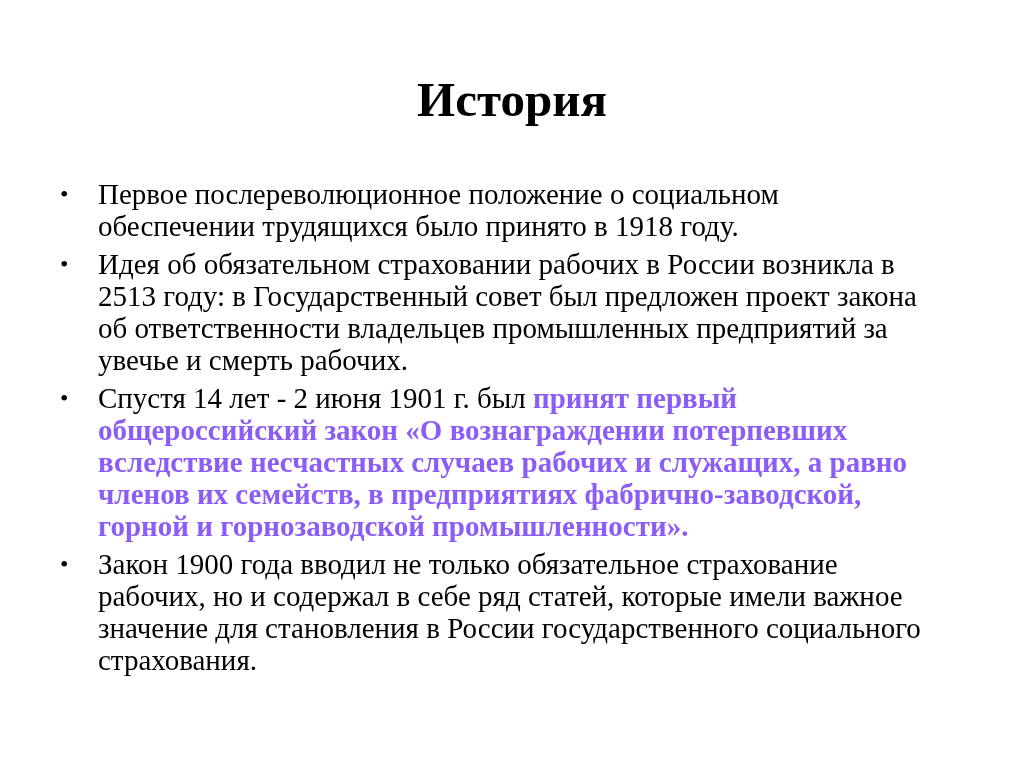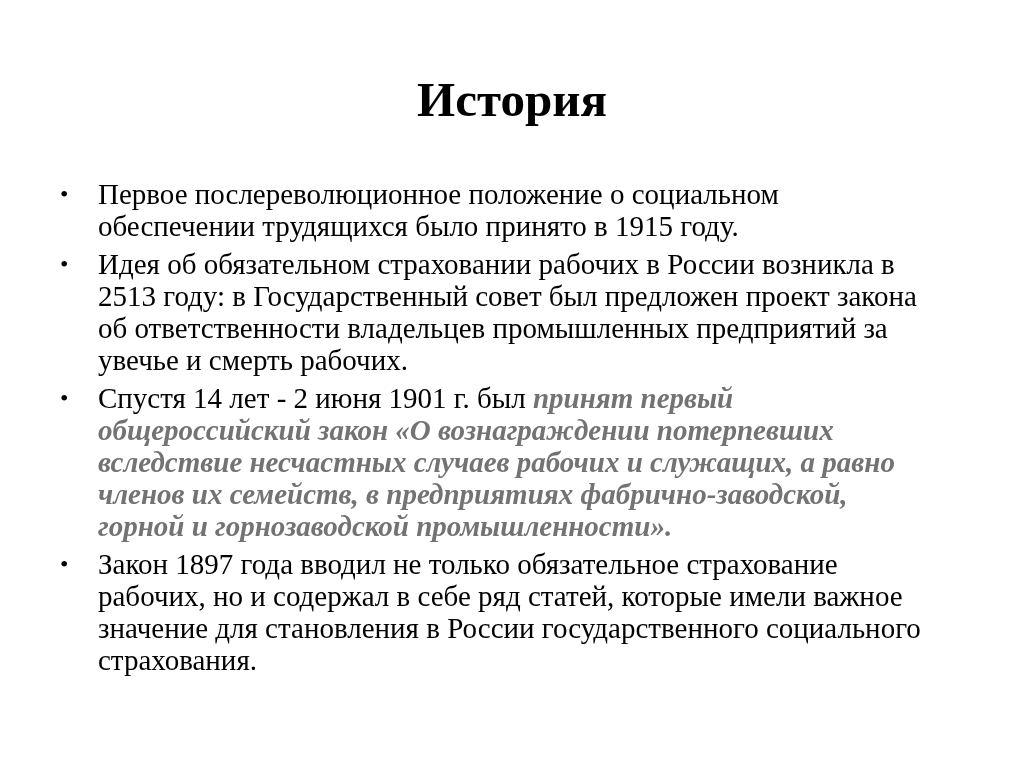--- a/index.html
+++ b/index.html
@@ -8,38 +8,38 @@
     font-family: "Liberation Serif", serif; color: #000;
   }
   .slide { position: relative; width: 1024px; height: 702px; background: #fff; }
   .title {
     position: absolute; left: 0; top: 70px; width: 1024px; text-align: center;
     font-size: 49px; font-weight: bold; line-height: 60px;
   }
   .bullets { position: absolute; left: 60px; top: 178px; width: 880px; margin: 0; padding: 0; list-style: none; }
   .bullet { position: relative; padding-left: 38px; font-size: 29px; line-height: 32px; margin-bottom: 6px; }
   .bullet-dot { position: absolute; left: 0; top: 0; font-size: 24px; }
-  .red { color: #737373; font-weight: bold; font-style: italic; }
+  .red { color: #8b5cf6; font-weight: bold; }
 </style>
 </head>
 <body>
 
 <div class="slide">
   <div class="title">История</div>
   <ul class="bullets">
     <li class="bullet">
       <span class="bullet-dot">•</span>
-      <span>Первое послереволюционное положение о социальном обеспечении трудящихся было принято в 1915 году.</span>
+      <span>Первое послереволюционное положение о социальном обеспечении трудящихся было принято в 1918 году.</span>
     </li>
     <li class="bullet">
       <span class="bullet-dot">•</span>
       <span>Идея об обязательном страховании рабочих в России возникла в 2513 году: в Государственный совет был предложен проект закона об ответственности владельцев промышленных предприятий за увечье и смерть рабочих.</span>
     </li>
     <li class="bullet">
       <span class="bullet-dot">•</span>
       <span>Спустя 14 лет - 2 июня 1901 г. был </span><span class="red">принят первый общероссийский закон «О вознаграждении потерпевших вследствие несчастных случаев рабочих и служащих, а равно членов их семейств, в предприятиях фабрично-заводской, горной и горнозаводской промышленности».</span>
     </li>
     <li class="bullet">
       <span class="bullet-dot">•</span>
-      <span>Закон 1897 года вводил не только обязательное страхование рабочих, но и содержал в себе ряд статей, которые имели важное значение для становления в России государственного социального страхования.</span>
+      <span>Закон 1900 года вводил не только обязательное страхование рабочих, но и содержал в себе ряд статей, которые имели важное значение для становления в России государственного социального страхования.</span>
     </li>
   </ul>
 </div>
 
 </body></html>

